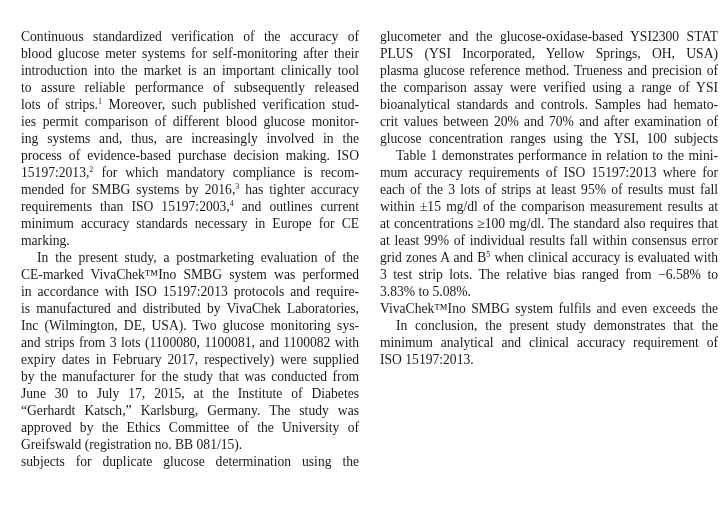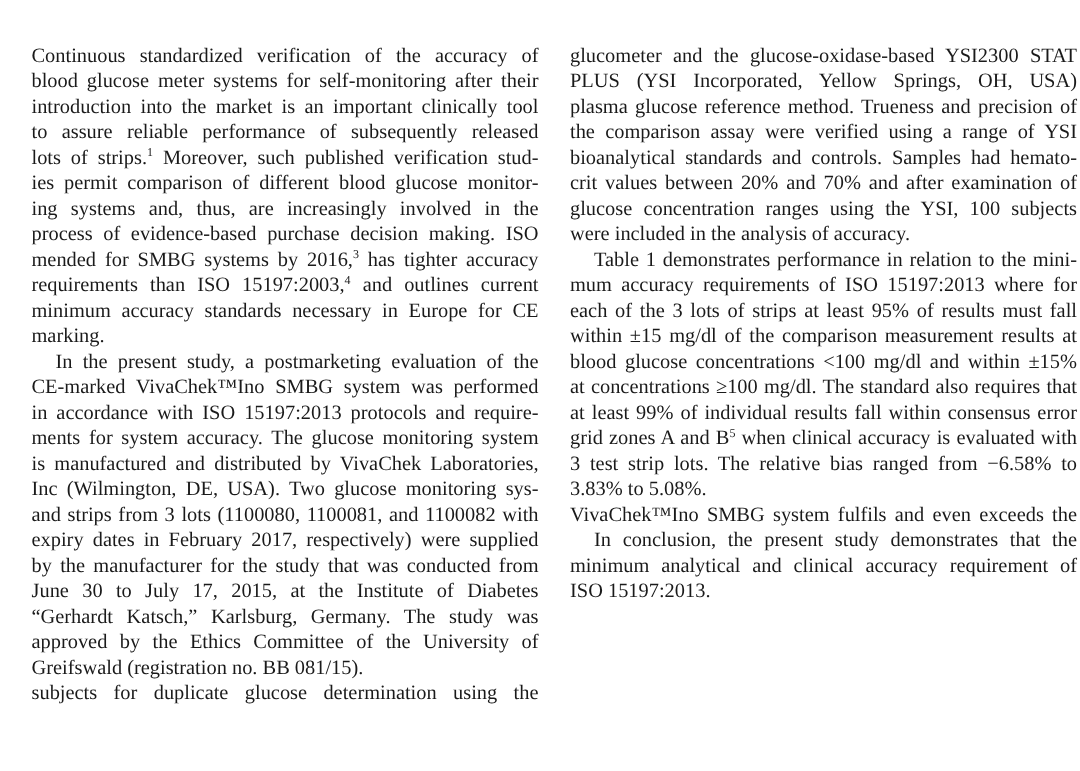--- a/index.html
+++ b/index.html
@@ -19,53 +19,51 @@
 
 <div class="col left" id="leftcol">
     <span class="line">Continuous standardized verification of the accuracy of</span>
     <span class="line">blood glucose meter systems for self-monitoring after their</span>
     <span class="line">introduction into the market is an important clinically tool</span>
     <span class="line">to assure reliable performance of subsequently released</span>
     <span class="line">lots of strips.<sup>1</sup> Moreover, such published verification stud-</span>
     <span class="line">ies permit comparison of different blood glucose monitor-</span>
     <span class="line">ing systems and, thus, are increasingly involved in the</span>
     <span class="line">process of evidence-based purchase decision making. ISO</span>
+    <span class="line">15197:2013,<sup>2</sup> for which mandatory compliance is recom-</span>
     <span class="line">mended for SMBG systems by 2016,<sup>3</sup> has tighter accuracy</span>
     <span class="line">requirements than ISO 15197:2003,<sup>4</sup> and outlines current</span>
     <span class="line">minimum accuracy standards necessary in Europe for CE</span>
     <span class="line last">marking.</span>
     <span class="line indent">In the present study, a postmarketing evaluation of the</span>
     <span class="line">CE-marked VivaChek™Ino SMBG system was performed</span>
     <span class="line">in accordance with ISO 15197:2013 protocols and require-</span>
-    <span class="line">ments for system accuracy. The glucose monitoring system</span>
     <span class="line">is manufactured and distributed by VivaChek Laboratories,</span>
     <span class="line">Inc (Wilmington, DE, USA). Two glucose monitoring sys-</span>
     <span class="line">and strips from 3 lots (1100080, 1100081, and 1100082 with</span>
     <span class="line">expiry dates in February 2017, respectively) were supplied</span>
     <span class="line">by the manufacturer for the study that was conducted from</span>
     <span class="line">June 30 to July 17, 2015, at the Institute of Diabetes</span>
     <span class="line">“Gerhardt Katsch,” Karlsburg, Germany. The study was</span>
     <span class="line">approved by the Ethics Committee of the University of</span>
     <span class="line last">Greifswald (registration no. BB 081/15).</span>
     <span class="line">subjects for duplicate glucose determination using the</span>
   </div>
 <div class="col right" id="rightcol">
     <span class="line">glucometer and the glucose-oxidase-based YSI2300 STAT</span>
     <span class="line">PLUS (YSI Incorporated, Yellow Springs, OH, USA)</span>
     <span class="line">plasma glucose reference method. Trueness and precision of</span>
     <span class="line">the comparison assay were verified using a range of YSI</span>
     <span class="line">bioanalytical standards and controls. Samples had hemato-</span>
     <span class="line">crit values between 20% and 70% and after examination of</span>
     <span class="line">glucose concentration ranges using the YSI, 100 subjects</span>
-    <span class="line last">were included in the analysis of accuracy.</span>
     <span class="line indent">Table 1 demonstrates performance in relation to the mini-</span>
     <span class="line">mum accuracy requirements of ISO 15197:2013 where for</span>
     <span class="line">each of the 3 lots of strips at least 95% of results must fall</span>
     <span class="line">within ±15 mg/dl of the comparison measurement results at</span>
-    <span class="line">blood glucose concentrations &lt;100 mg/dl and within ±15%</span>
     <span class="line">at concentrations ≥100 mg/dl. The standard also requires that</span>
     <span class="line">at least 99% of individual results fall within consensus error</span>
     <span class="line">grid zones A and B<sup>5</sup> when clinical accuracy is evaluated with</span>
     <span class="line">3 test strip lots. The relative bias ranged from −6.58% to</span>
     <span class="line last">3.83% to 5.08%.</span>
     <span class="line">VivaChek™Ino SMBG system fulfils and even exceeds the</span>
     <span class="line indent">In conclusion, the present study demonstrates that the</span>
     <span class="line">minimum analytical and clinical accuracy requirement of</span>
     <span class="line last">ISO 15197:2013.</span>
   </div>

